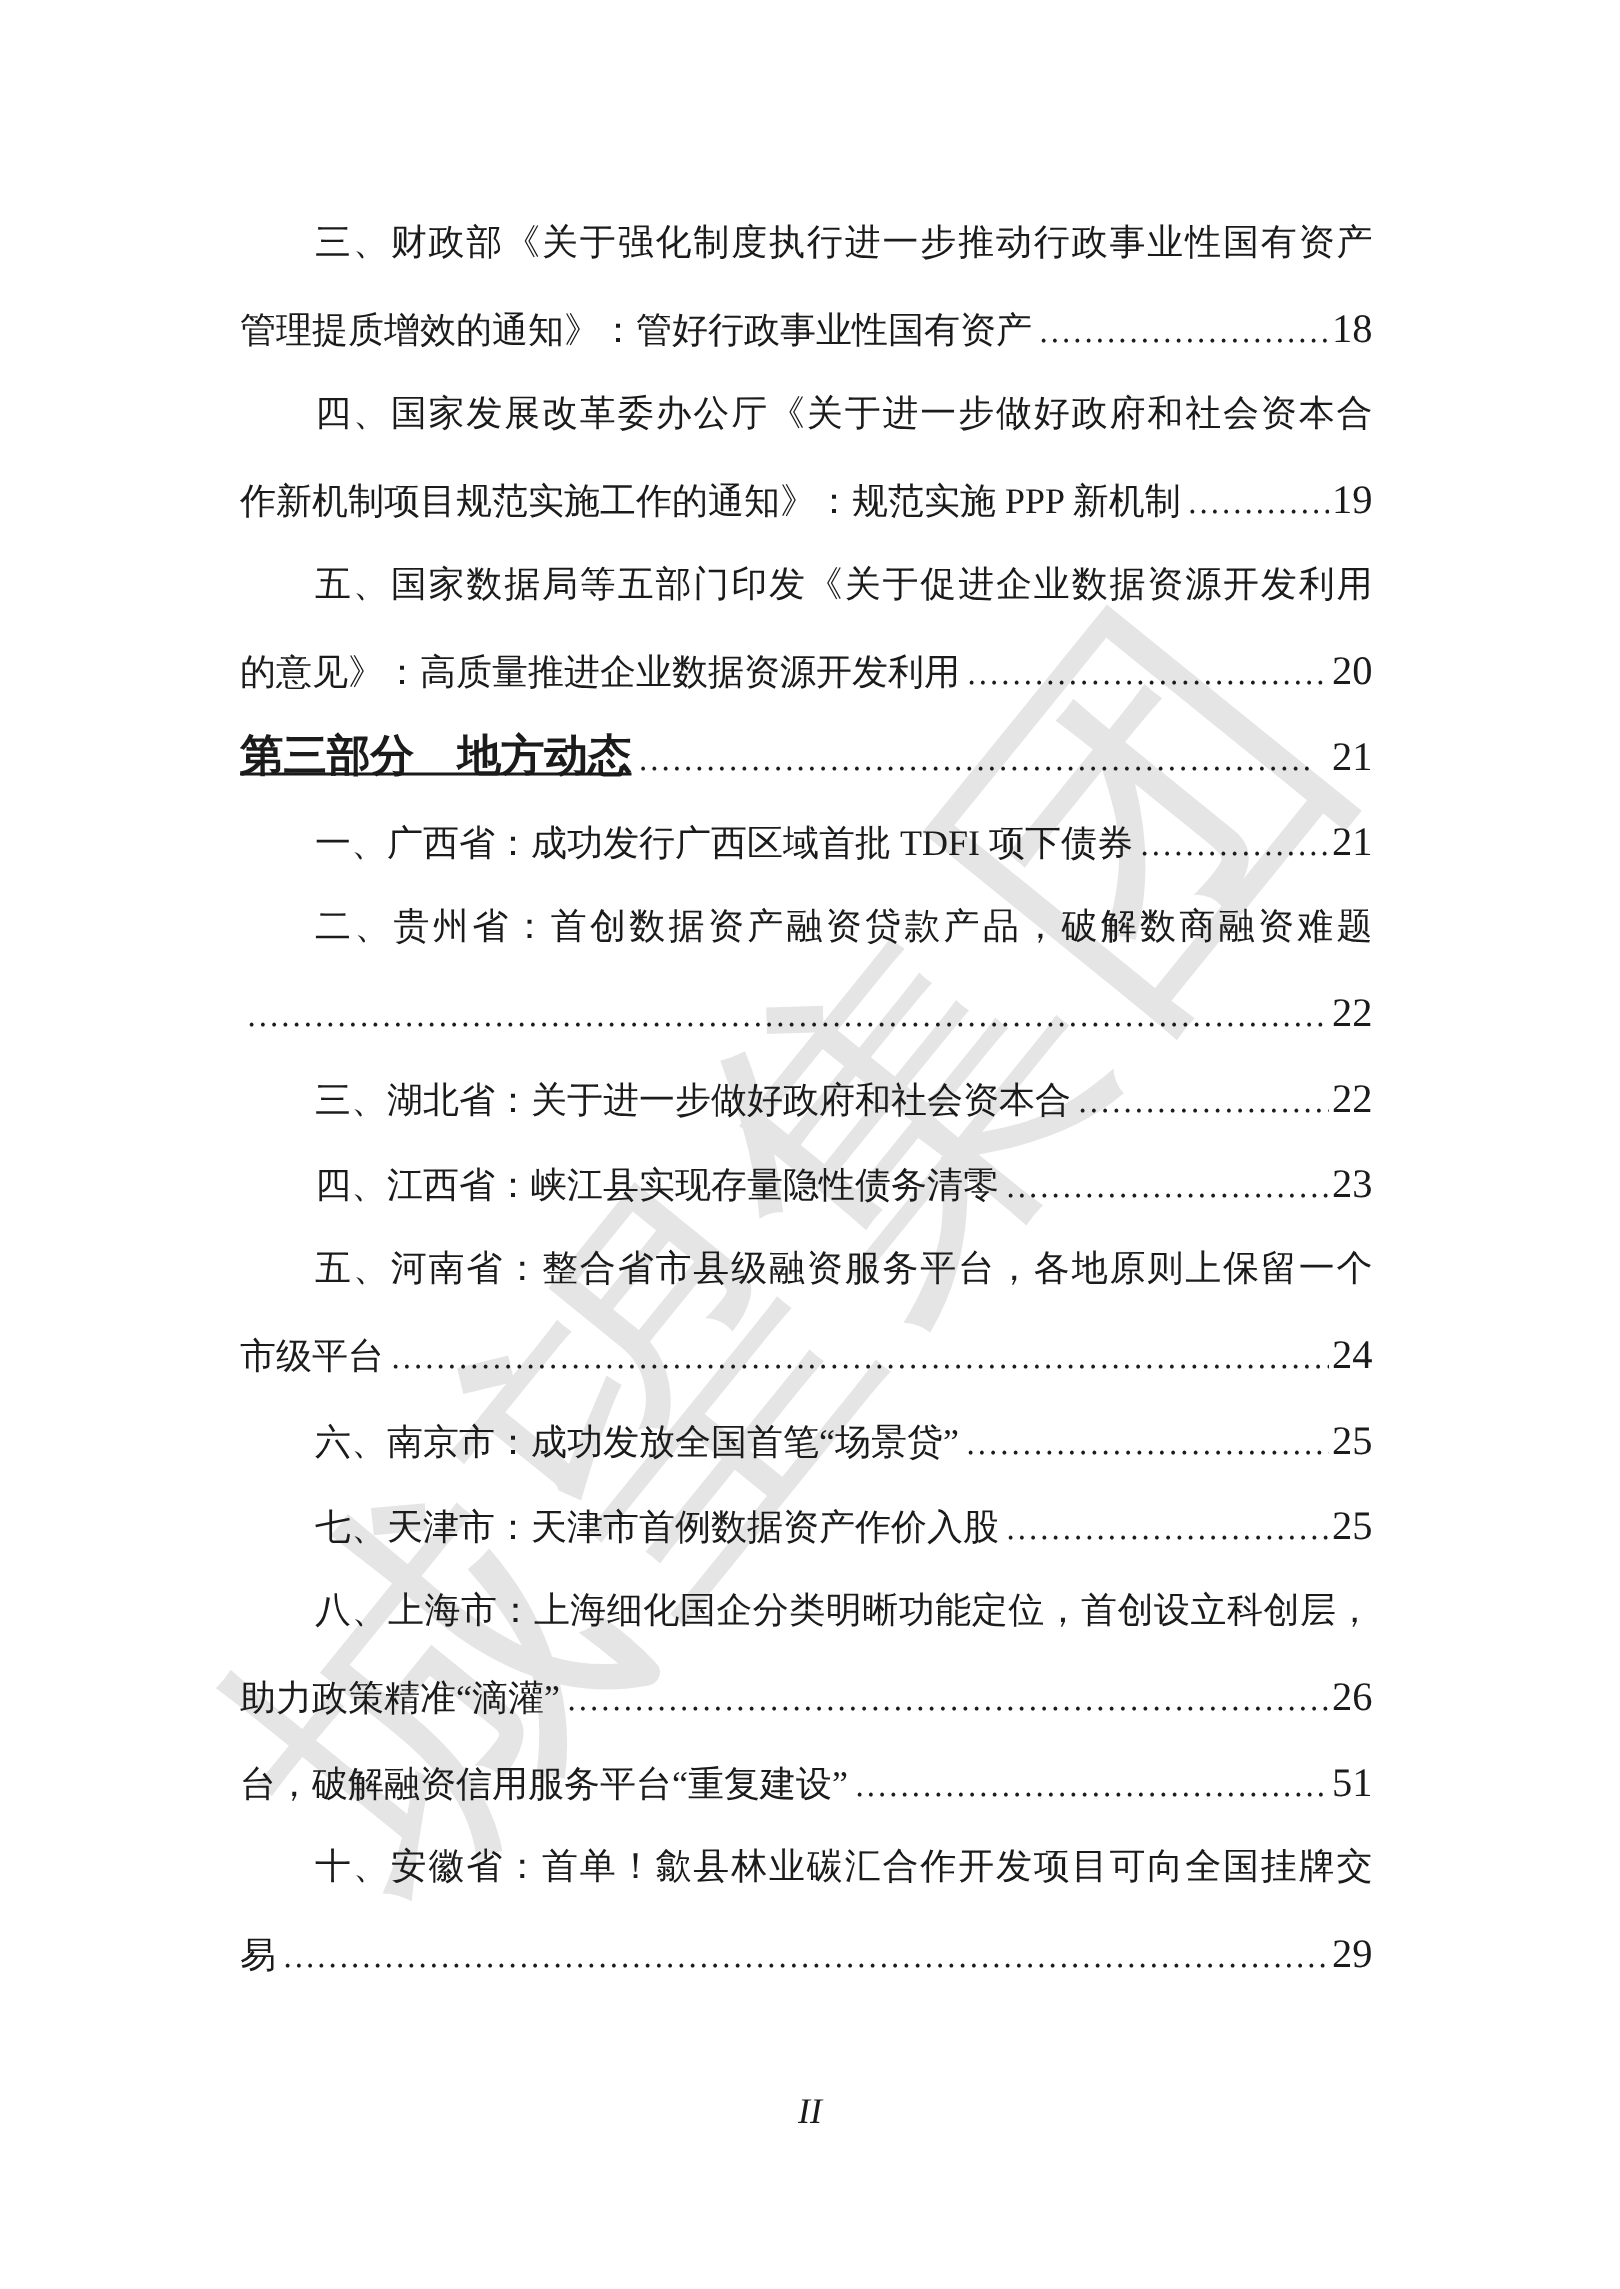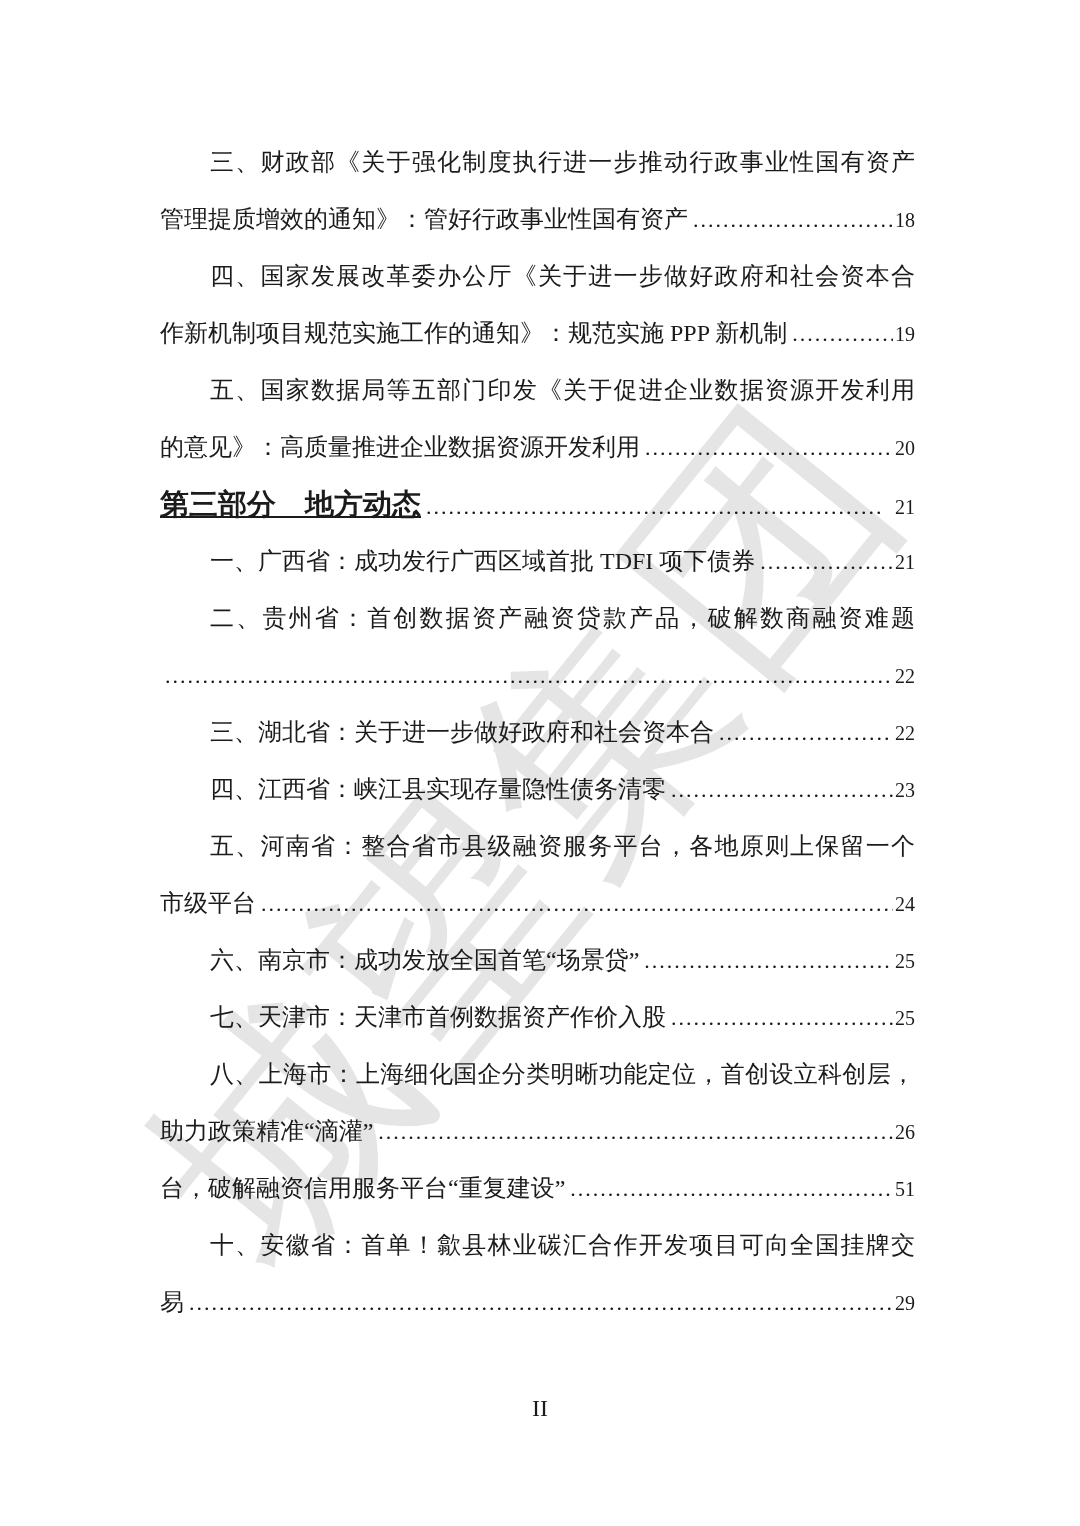--- a/index.html
+++ b/index.html
@@ -59,40 +59,41 @@
   .leader .dots {
     flex: 1 1 auto;
     overflow: hidden;
     white-space: nowrap;
     font-size: 22px;
     letter-spacing: 2px;
     margin: 0 2px 0 5px;
   }
   .leader .pg {
     flex: 0 0 auto;
-    font-size: 20px;
+    font-size: 27px;
   }
   
   .section .t {
     font-family: "Liberation Sans", sans-serif;
     font-weight: 700;
     font-size: 29px;
     text-decoration: underline;
   }
   .section .pg { padding-left: 9px; }
   .footer {
     position: absolute;
     left: 0;
     right: 0;
     top: 1388px;
     height: 40px;
     line-height: 40px;
     text-align: center;
     font-size: 24px;
     z-index: 1;
+    font-style: italic;
   }
 </style>
 </head>
 <body>
 
 <div class="watermark">城望集团</div>
 
 <main class="toc">
     <div class="line fill indent">三、财政部《关于强化制度执行进一步推动行政事业性国有资产</div>
     <div class="line leader">

